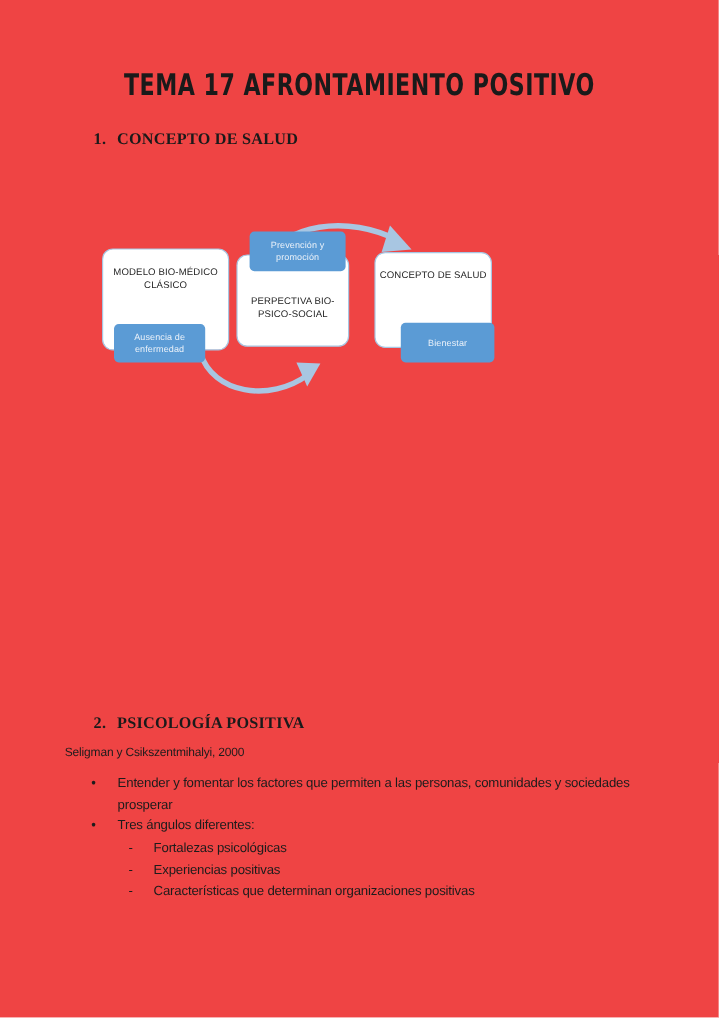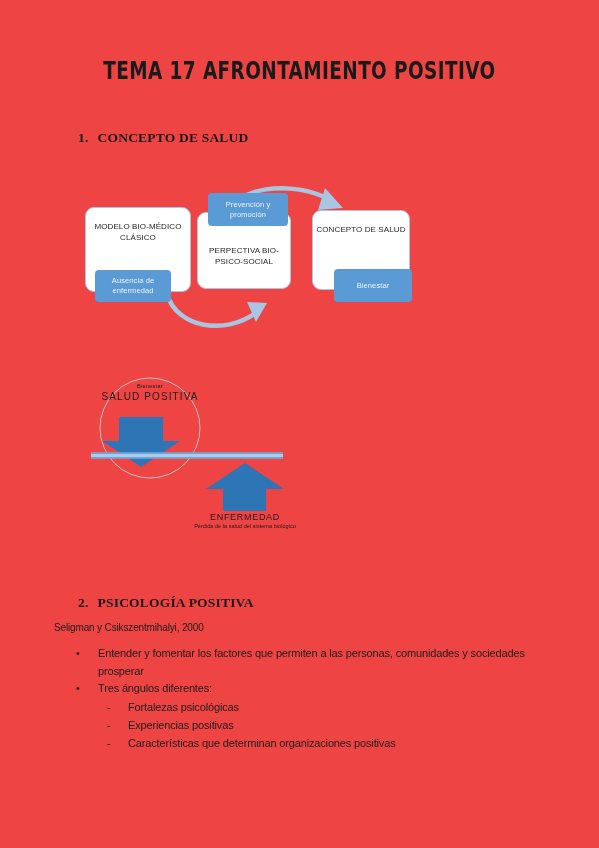--- a/index.html
+++ b/index.html
@@ -174,21 +174,21 @@
   .bal-enfermedad { font-size: 9px; letter-spacing: 0.7px; }
   .bal-caption { font-size: 5.5px; letter-spacing: 0.05px; }
 </style>
 </head>
 <body>
 
 <div id="page">
 
   <div class="doc-title">TEMA 17 AFRONTAMIENTO POSITIVO</div>
 
-  <div class="section-heading" style="left:78px; top:130px;">
+  <div class="section-heading" style="left:78px; top:108px;">
     <span class="num">1.</span><span>CONCEPTO DE SALUD</span>
   </div>
 
   <div id="diagram-process">
 
     <svg width="360" height="185" viewBox="0 0 360 185">
 
       <path d="M 146 59 C 160 27, 215 18, 258 41" fill="none" stroke="#a8c6e2" stroke-width="4.5" stroke-linecap="round"></path>
       <polygon points="250,28 268,48 243,50" fill="#a8c6e2"></polygon>
 
@@ -214,43 +214,20 @@
 
     <div class="blue-label" style="left:133px; top:33px; width:80px; height:33px;">
       <span>Prevención y promoción</span>
     </div>
 
     <div class="blue-label" style="left:259px; top:109px; width:78px; height:33px;">
       <span>Bienestar</span>
     </div>
   </div>
 
-  <div id="diagram-balance">
-
-    <svg width="240" height="170" viewBox="0 0 240 170">
-
-      <circle cx="62" cy="53" r="50" fill="none" stroke="#bfbfbf" stroke-width="1"></circle>
-
-      <polygon points="31,42 75,42 75,66 92,66 53,92 14,66 31,66" fill="#2e75b6"></polygon>
-
-      <rect x="3" y="77.5" width="192" height="6" fill="#aecbe8"></rect>
-      <rect x="3" y="77.5" width="192" height="1.3" fill="#5b9bd5"></rect>
-      <rect x="3" y="82.2" width="192" height="1.3" fill="#5b9bd5"></rect>
-
-      <polygon points="157,88 196,114 178,114 178,136 135,136 135,114 118,114" fill="#2e75b6"></polygon>
-    </svg>
-
-    <div class="bal-text bal-bienestar" style="left:0; top:8px; width:124px;">Bienestar</div>
-
-    <div class="bal-text bal-salud" style="left:0; top:16px; width:124px;">SALUD  POSITIVA</div>
-
-    <div class="bal-text bal-enfermedad" style="left:97px; top:137px; width:120px;">ENFERMEDAD</div>
-
-    <div class="bal-text bal-caption" style="left:87px; top:148px; width:140px;">Pérdida de la salud del sistema biológico</div>
-  </div>
 
   <div class="section-heading" style="left:78px; top:595px;">
     <span class="num">2.</span><span>PSICOLOGÍA POSITIVA</span>
   </div>
 
   <div class="body-text" style="left:54px; top:622px;">Seligman y Csikszentmihalyi, 2000</div>
 
   <ul class="bullet-list">
 
     <li class="bullet-item">

